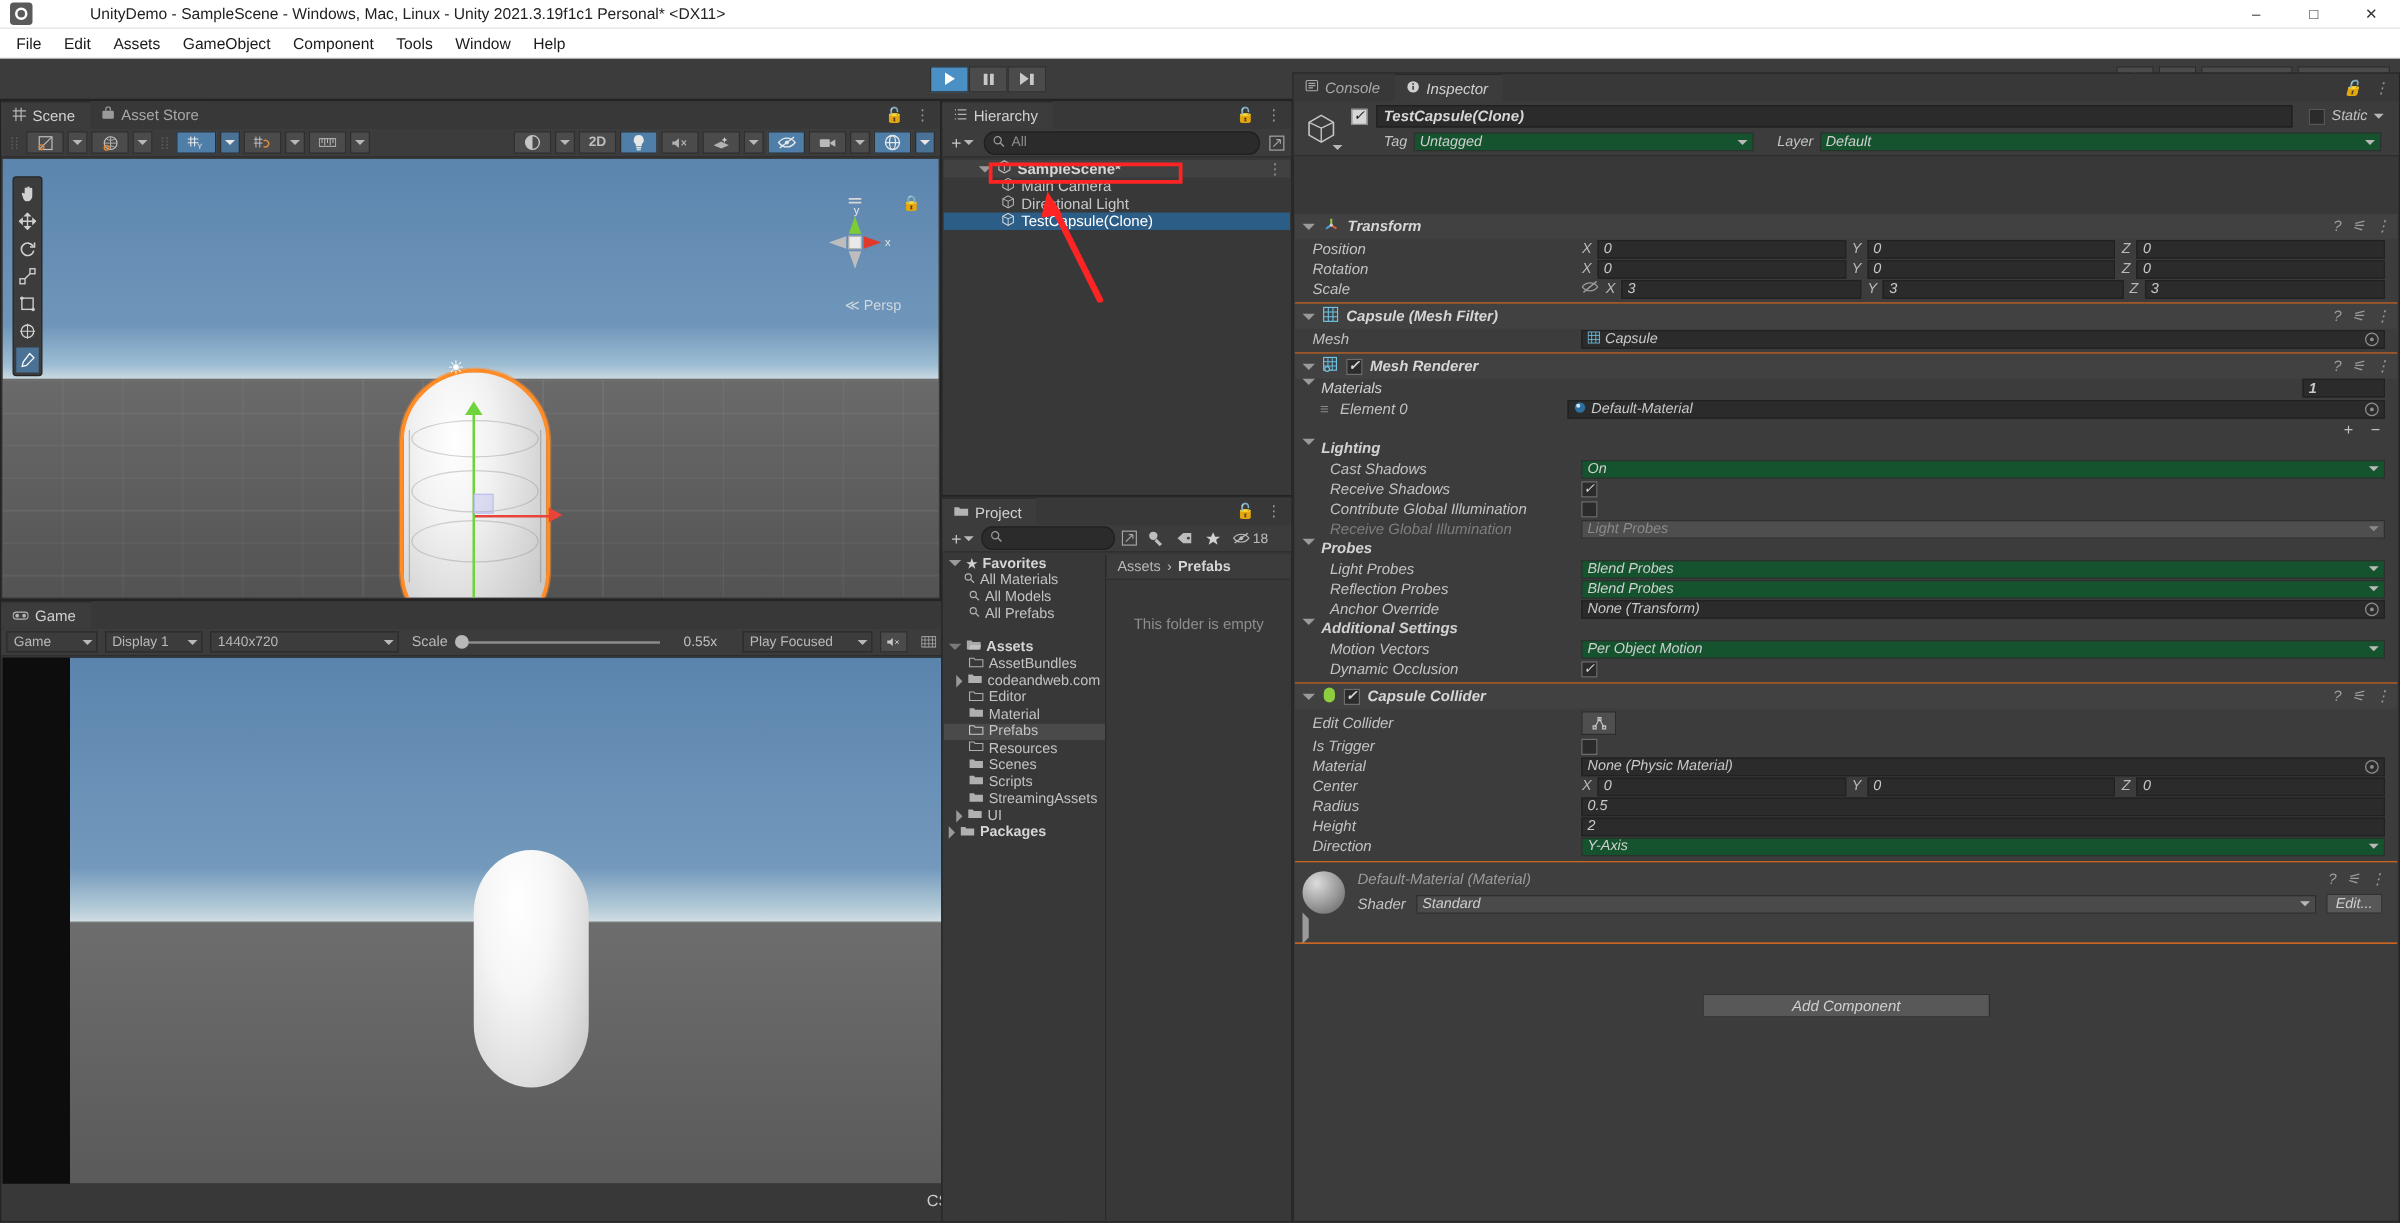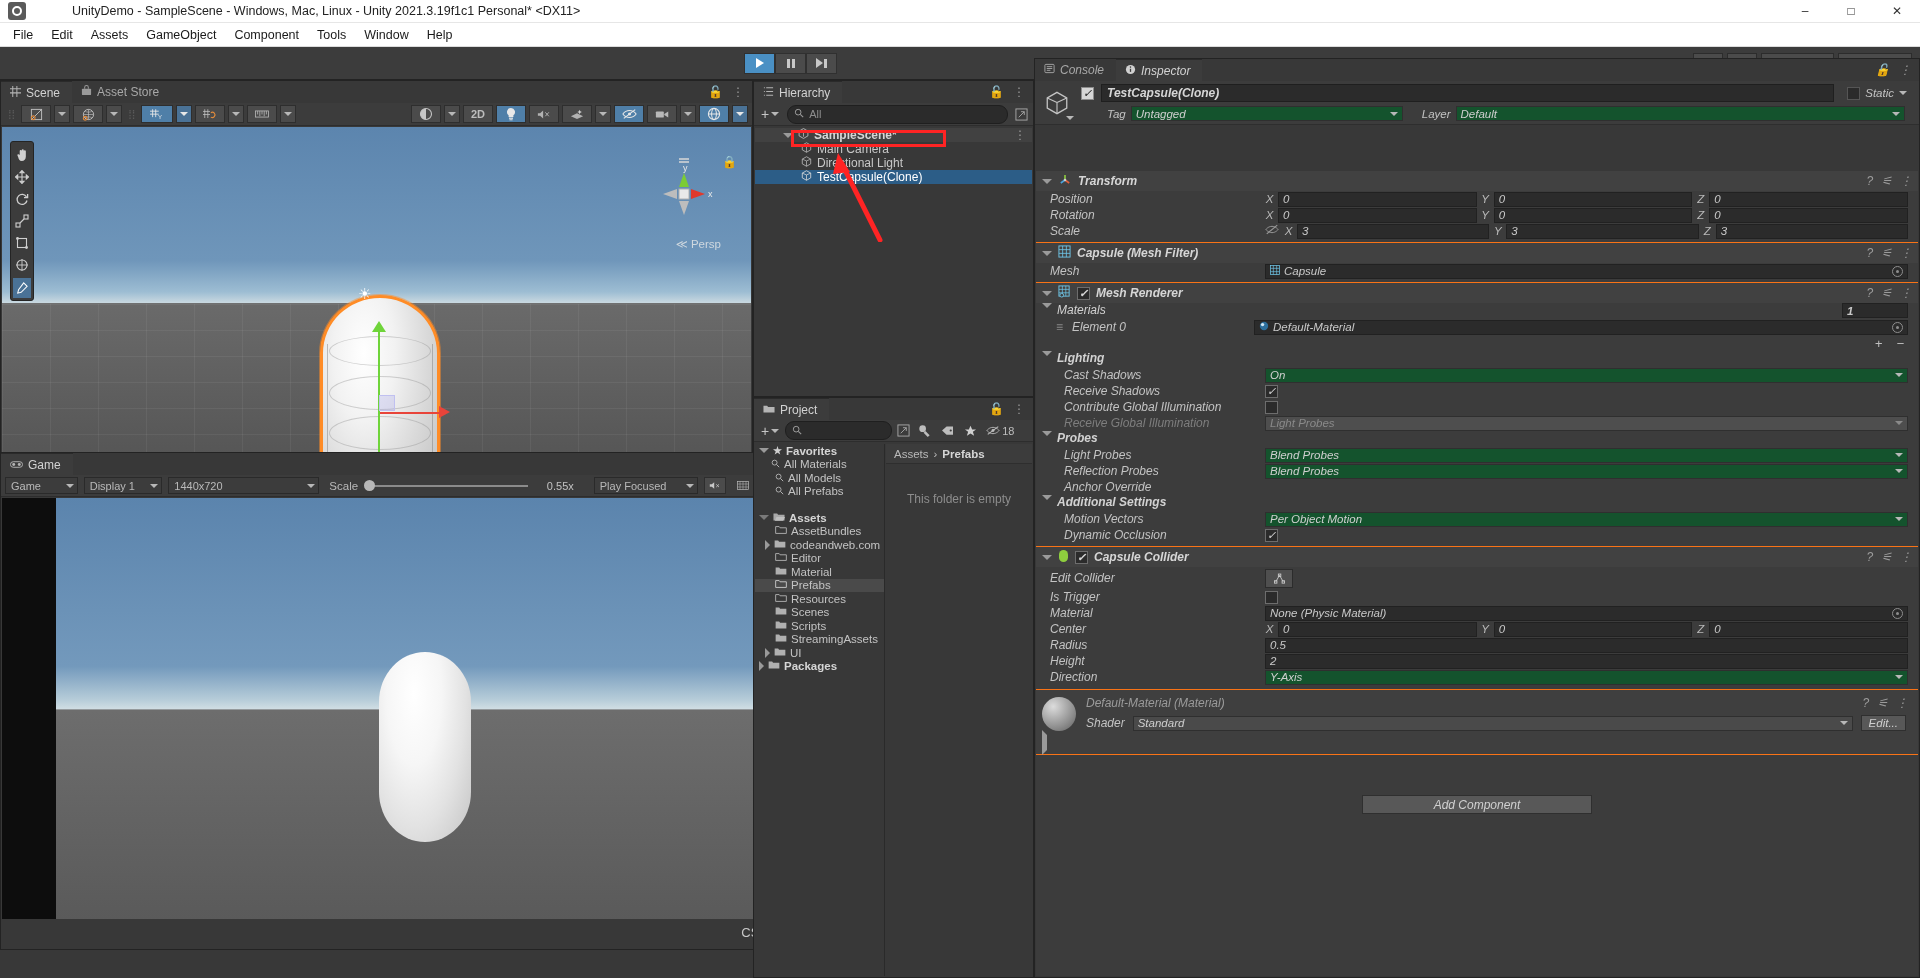--- a/index.html
+++ b/index.html
@@ -124,21 +124,21 @@
   .gizmo-arrow { position: absolute; }
   .gz-y { left: 376px; top: 200px; width: 2px; height: 180px; background: #6fd43a; }
   .gz-ytip { left: 370px; top: 194px; width:0;height:0;border-left:7px solid transparent;border-right:7px solid transparent;border-bottom:11px solid #6fd43a; }
   .gz-x { left: 378px; top: 285px; width: 62px; height: 2px; background: #e8443a; }
   .gz-xtip { left: 437px; top: 279px; width:0;height:0;border-top:6px solid transparent;border-bottom:6px solid transparent;border-left:11px solid #e8443a; }
   .gz-center { left: 377px; top: 268px; width: 16px; height: 16px; border: 1px solid #c0c0f0; background: rgba(150,150,230,.25); }
   .scene-gizmo { position: absolute; right: 28px; top: 28px; width: 78px; height: 78px; }
   .persp { position: absolute; right: 30px; top: 110px; color: #cfd8df; font-size: 11.5px; }
 
   
-  #game-panel { left: 0; top: 452px; width: 850px; height: 498px; }
+  #game-panel { left: 0; top: 480px; width: 850px; height: 498px; }
   .gametool { height: 22px; background: #3c3c3c; display: flex; align-items: center; gap: 6px; padding: 0 4px; font-size: 11.5px; color: #b9b9b9; border-bottom: 1px solid #2d2d2d; }
   .gdrop { height: 17px; background: #3c3c3c; border: 1px solid #2a2a2a; display: flex; align-items: center; padding: 0 3px 0 5px; gap: 10px; color: #b9b9b9; font-size: 11px; }
   .gameview { position: absolute; left: 1px; top: 45px; right: 1px; bottom: 30px; background: #0d0d0d; overflow: hidden; }
   .gamerender {
     position: absolute; left: 54px; right: 54px; top: 0; bottom: 0;
     background: linear-gradient(to bottom, #5b84ad 0%, #7399bc 40%, #b7cdd9 48%, #cfdde3 50%, #6d6d6d 50.4%, #5a5a5a 100%);
   }
   .gamecapsule {
     position: absolute; left: 50%; top: 154px; transform: translateX(-50%);
     width: 92px; height: 190px; border-radius: 46px / 50px;
@@ -1054,20 +1054,26 @@
         </div>
         <div class="prow">
           <span class="plabel ind">Reflection Probes</span>
           <div class="popup" style="flex:1;margin-right:10px">
             <span>Blend Probes</span>
             <span class="caret"></span>
           </div>
         </div>
         <div class="prow">
           <span class="plabel ind">Anchor Override</span>
+          <div class="objref" style="flex:1;margin-right:10px">
+            <span>None (Transform)</span>
+            <span class="dot">
+                <i></i>
+              </span>
+          </div>
         </div>
 
         <div class="sect">
           <span class="foldtri" style="border-top-color:#9a9a9a"></span>
           <span>Additional Settings</span>
         </div>
         <div class="prow">
           <span class="plabel ind">Motion Vectors</span>
           <div class="popup" style="flex:1;margin-right:10px">
             <span>Per Object Motion</span>

